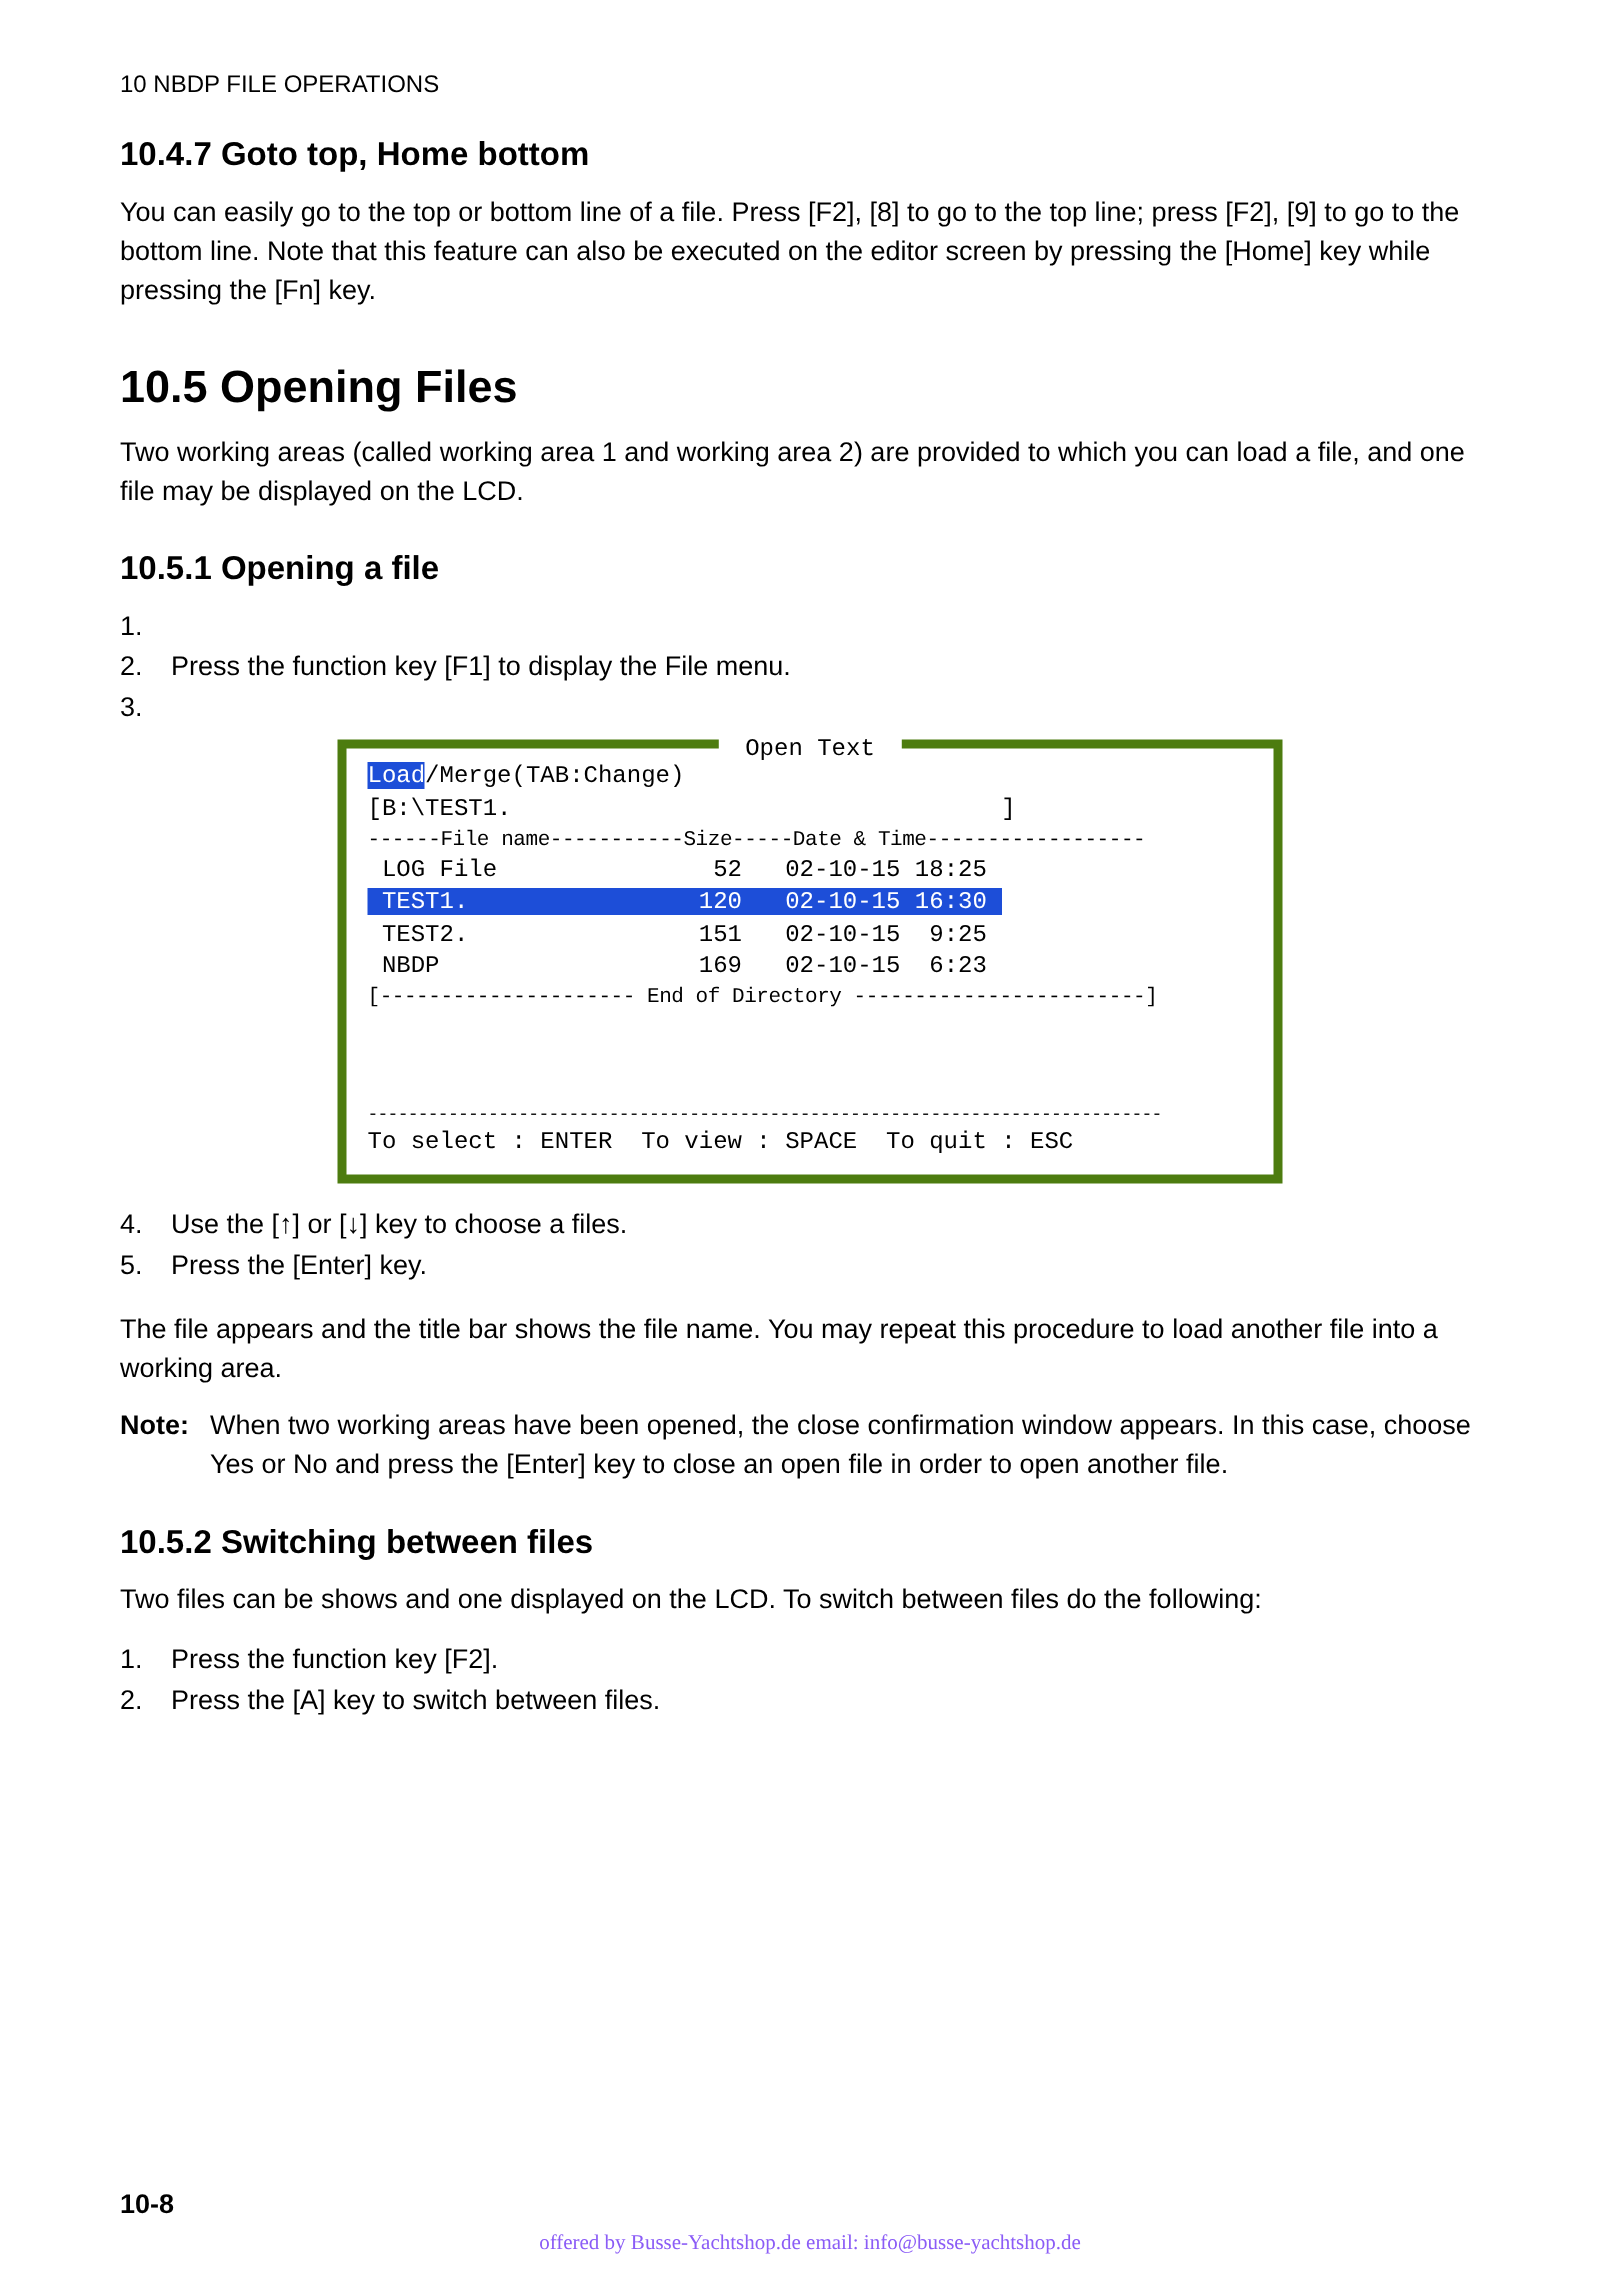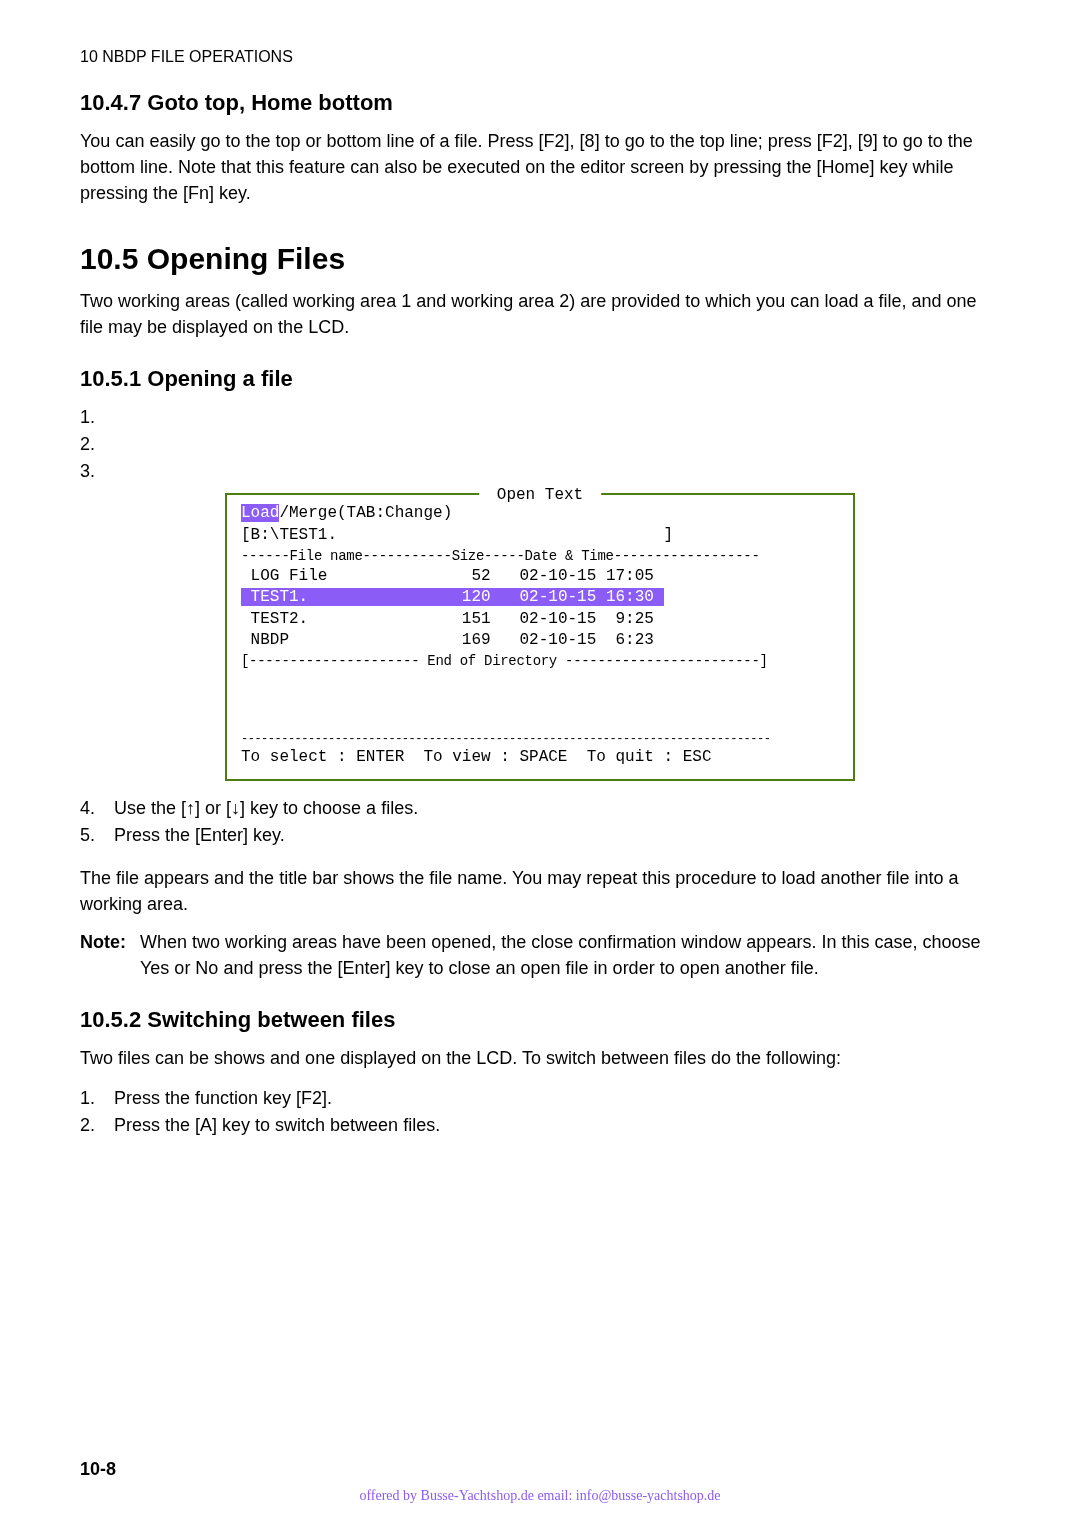--- a/index.html
+++ b/index.html
@@ -50,39 +50,39 @@
     margin-top: 8px;
     margin-bottom: 18px;
   }
   .note-label { font-weight: bold; flex: 0 0 60px; }
   .terminal-wrap {
     display: flex;
     justify-content: center;
     margin: 4px 0 14px 0;
   }
   .terminal {
-    border: 2px solid #4d7c0f;
+    border: 6px solid #4d7c0f;
     width: 630px;
     font-family: "Courier New", monospace;
     font-size: 16px;
     position: relative;
     padding: 8px 14px 10px 14px;
     line-height: 1.35;
   }
   .terminal-title {
     position: absolute;
     top: -10px;
     left: 50%;
     transform: translateX(-50%);
     background: #fff;
     padding: 0 8px;
     white-space: pre;
   }
   .mono-row { white-space: pre; }
-  .hl { background: #8b5cf6; color: #fff; }
+  .hl { background: #1d4ed8; color: #fff; }
   .page-num {
     position: absolute;
     bottom: 48px;
     left: 80px;
     font-size: 18px;
     font-weight: bold;
   }
   .footer {
     position: absolute;
     bottom: 24px;
@@ -106,33 +106,34 @@
 <div class="h2">10.5 Opening Files</div>
 <div class="para">Two working areas (called working area 1 and working area 2) are provided to which you can load a file, and one file may be displayed on the LCD.</div>
 
 <div class="h3 sect-space">10.5.1 Opening a file</div>
 <div class="list">
   <div class="list-item">
     <span class="list-num">1.</span>
   </div>
   <div class="list-item">
     <span class="list-num">2.</span>
+    <span>Press the function key [F1] to display the File menu.</span>
   </div>
   <div class="list-item">
     <span class="list-num">3.</span>
   </div>
 </div>
 
 <div class="terminal-wrap">
   <div class="terminal">
     <div class="terminal-title"> Open Text </div>
     <div class="mono-row"><span class="hl">Load</span><span>/Merge(TAB:Change)</span></div>
     <div class="mono-row">[B:\TEST1.                                  ]</div>
     <div class="mono-row" style="font-size:14px;letter-spacing:-0.3px;">------File name-----------Size-----Date &amp; Time------------------</div>
-    <div class="mono-row"><span> LOG File</span>             <span>  52</span>   <span>02-10-15 17:05</span></div>
+    <div class="mono-row"><span> LOG File</span>             <span>  52</span>   <span>02-10-15 18:25</span></div>
     <div class="mono-row"><span class="hl"><span> TEST1.  </span>             <span> 120</span>   <span>02-10-15 16:30</span> </span></div>
     <div class="mono-row"><span> TEST2.  </span>             <span> 151</span>   <span>02-10-15  9:25</span></div>
     <div class="mono-row"><span> NBDP    </span>             <span> 169</span>   <span>02-10-15  6:23</span></div>
     <div class="mono-row" style="font-size:14px;letter-spacing:-0.3px;">[--------------------- End of Directory ------------------------]</div>
     <div style="height:60px;"></div>
     <div class="mono-row" style="font-size:12px;letter-spacing:-0.5px;">-------------------------------------------------------------------------------</div>
     <div class="mono-row">To select : ENTER  To view : SPACE  To quit : ESC</div>
   </div>
 </div>
 

